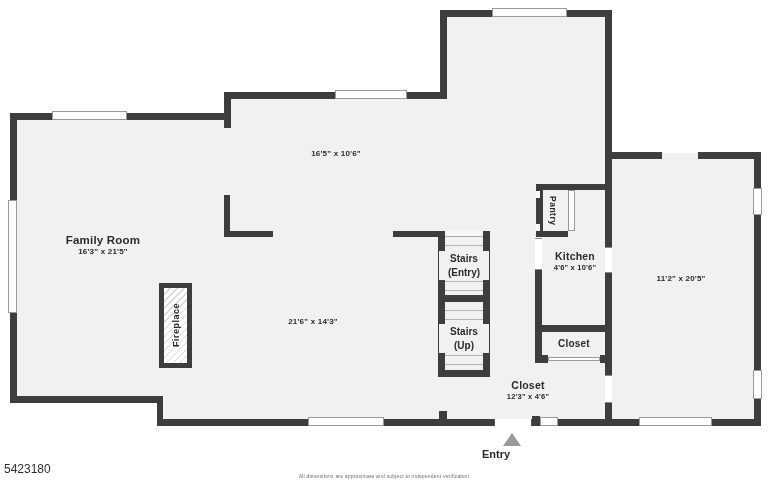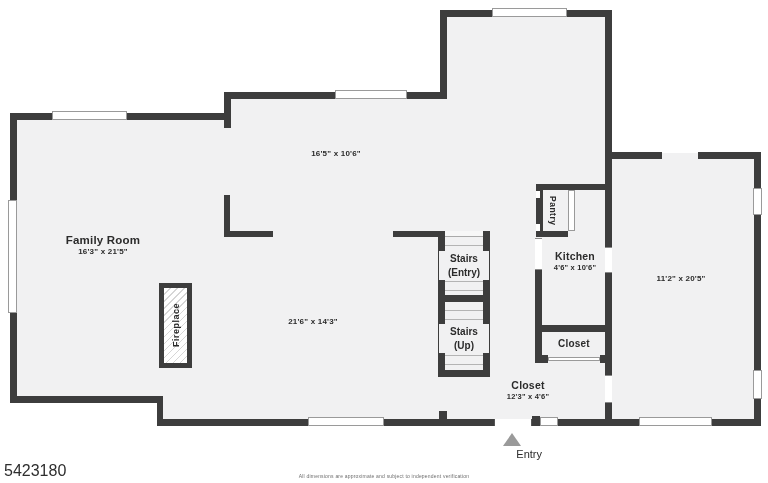--- a/index.html
+++ b/index.html
@@ -21,22 +21,22 @@
   .small .room-dims{font-size:7.5px;}
   .stairs-label{position:absolute;text-align:center;color:#2b2b2b;font-weight:700;font-size:10px;line-height:1.35;background:#f1f1f2;padding:1px 0;}
   .fireplace{position:absolute;left:159px;top:283px;width:33px;height:85px;border:5px solid #3d3d3d;box-sizing:border-box;
     background:repeating-linear-gradient(135deg,#ffffff 0 4px,#d6d6d6 4px 5px);display:flex;align-items:center;justify-content:center;}
   .vtext{font-weight:700;font-size:9px;color:#2b2b2b;writing-mode:vertical-rl;letter-spacing:.5px;}
   .vtext.flip{transform:rotate(180deg);}
   .pantry-label{position:absolute;left:546px;top:191px;width:14px;height:40px;display:flex;align-items:center;justify-content:center;}
   .pantry-label .vtext{font-size:8.5px;}
   .entry-arrow{position:absolute;left:503px;top:433px;width:0;height:0;
     border-left:9px solid transparent;border-right:9px solid transparent;border-bottom:13px solid #9a9a9a;}
-  .entry-label{position:absolute;left:482px;top:448px;width:60px;text-align:right;font-weight:400;font-size:11px;color:#2b2b2b;}
-  .listing-id{position:absolute;left:4px;top:462px;font-size:16px;color:#2e2e2e;}
+  .entry-label{position:absolute;left:482px;top:448px;width:60px;text-align:left;font-weight:700;font-size:11px;color:#2b2b2b;}
+  .listing-id{position:absolute;left:4px;top:462px;font-size:12px;color:#2e2e2e;}
   .disclaimer{position:absolute;left:0;top:473px;width:768px;text-align:center;font-size:5px;color:#6e6e6e;letter-spacing:.2px;}
 </style>
 </head>
 <body>
 
 <div id="stage">
 
   <div class="fill" style="left:440px;top:10px;width:171px;height:150px;"></div>
   <div class="fill" style="left:224px;top:92px;width:388px;height:334px;"></div>
   <div class="fill" style="left:10px;top:115px;width:220px;height:288px;"></div>

